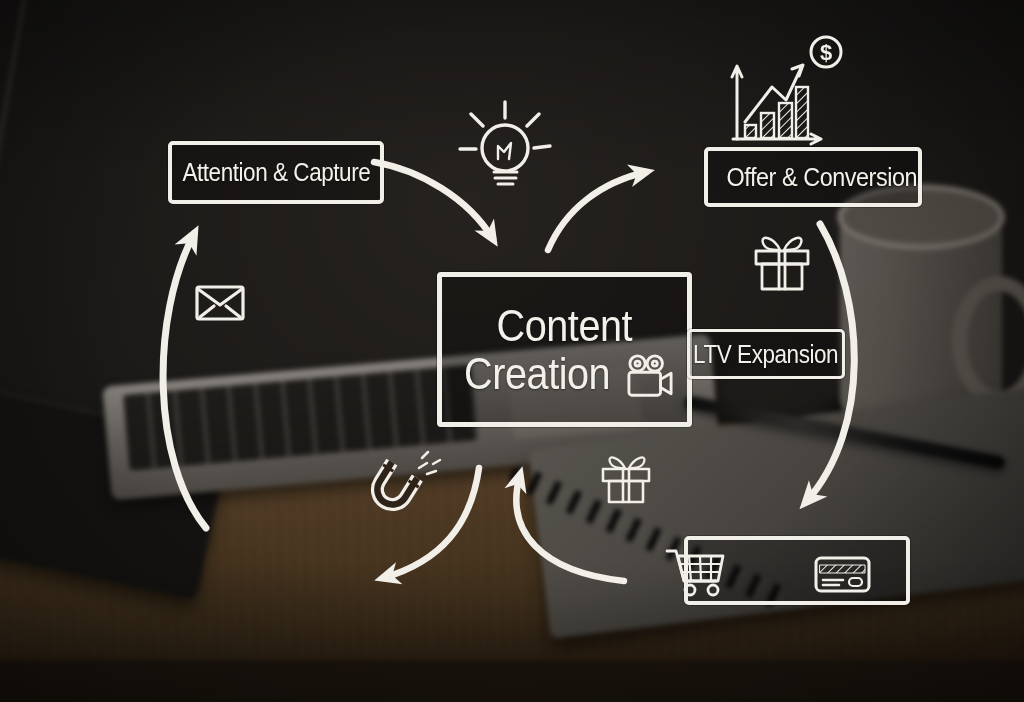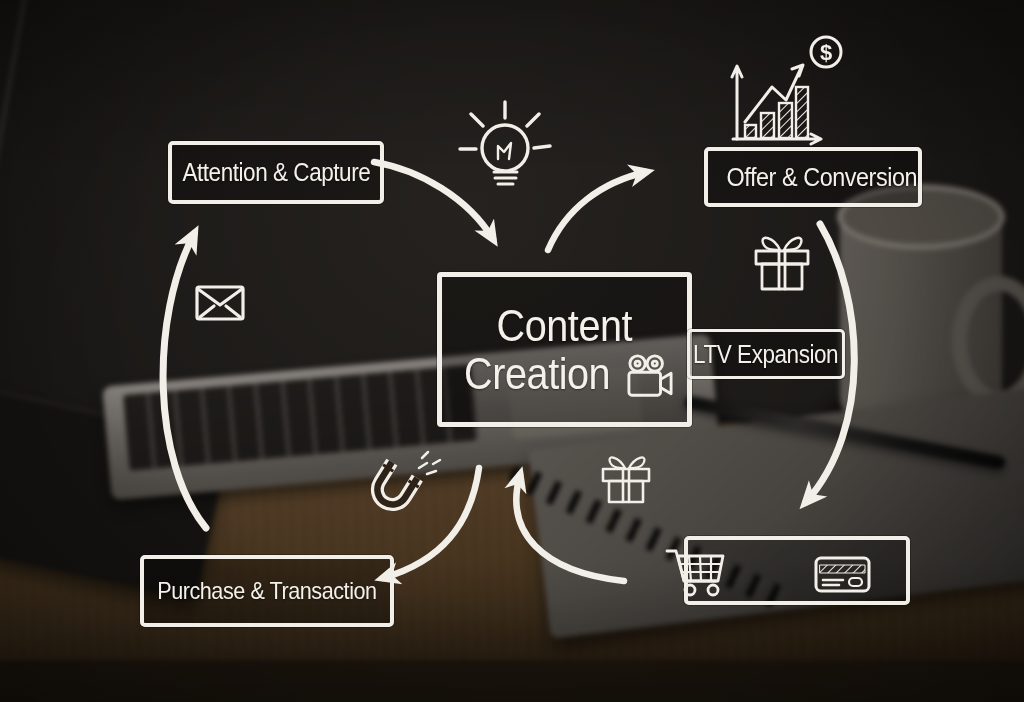--- a/index.html
+++ b/index.html
@@ -116,23 +116,20 @@
             <circle cx="29" cy="9.5" r="2.6"></circle>
           <rect x="2" y="18.5" width="33" height="24" rx="3"></rect>
           <path d="M35 26 L46 19.5 V41 L35 34.5 Z"></path>
         </g>
       </svg>
     </span>
   </div>
   <div class="node" id="box-ltv">
     <span class="lbl">LTV Expansion</span>
   </div>
-  <div class="node" id="box-purchase">
-    <span class="lbl">Purchase &amp; Transaction</span>
-  </div>
   <div class="node" id="box-checkout"></div>
 
   <svg id="overlay" width="1024" height="702" viewBox="0 0 1024 702">
     <defs>
       <marker id="ah" viewBox="0 0 10 10" refX="6.5" refY="5" markerWidth="4" markerHeight="4" orient="auto-start-reverse">
         <path d="M0 0.6 L10 5 L0 9.4 L2.8 5 Z" fill="#f2efe9"></path>
       </marker>
       <pattern id="hatch" width="6" height="6" patternUnits="userSpaceOnUse" patternTransform="rotate(45)">
         <line x1="0" y1="0" x2="0" y2="6" stroke="#f2efe9" stroke-width="2"></line>
       </pattern>

